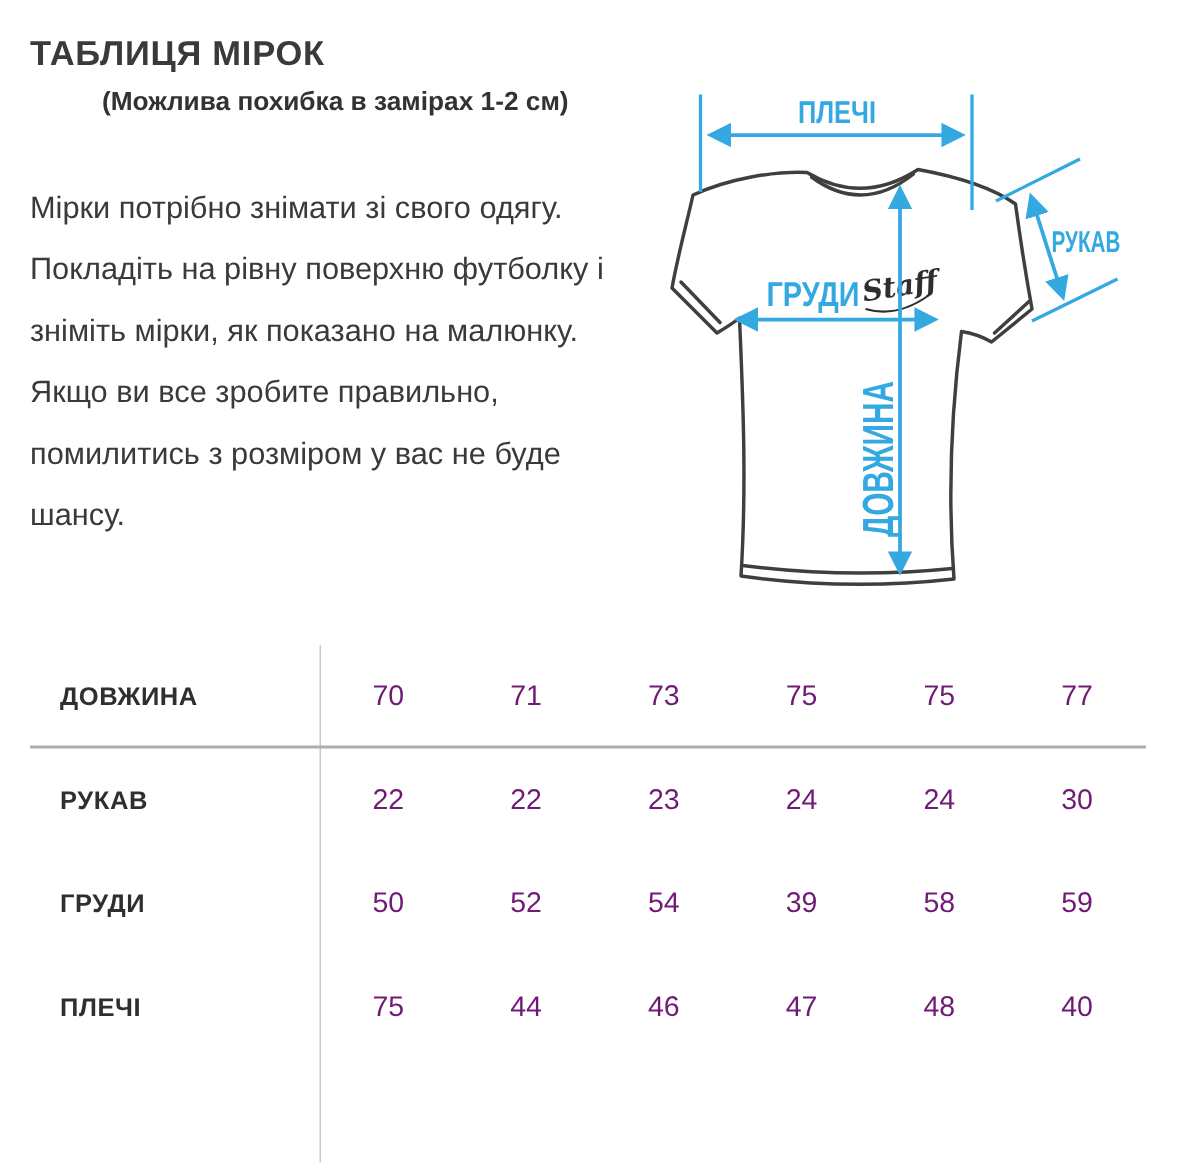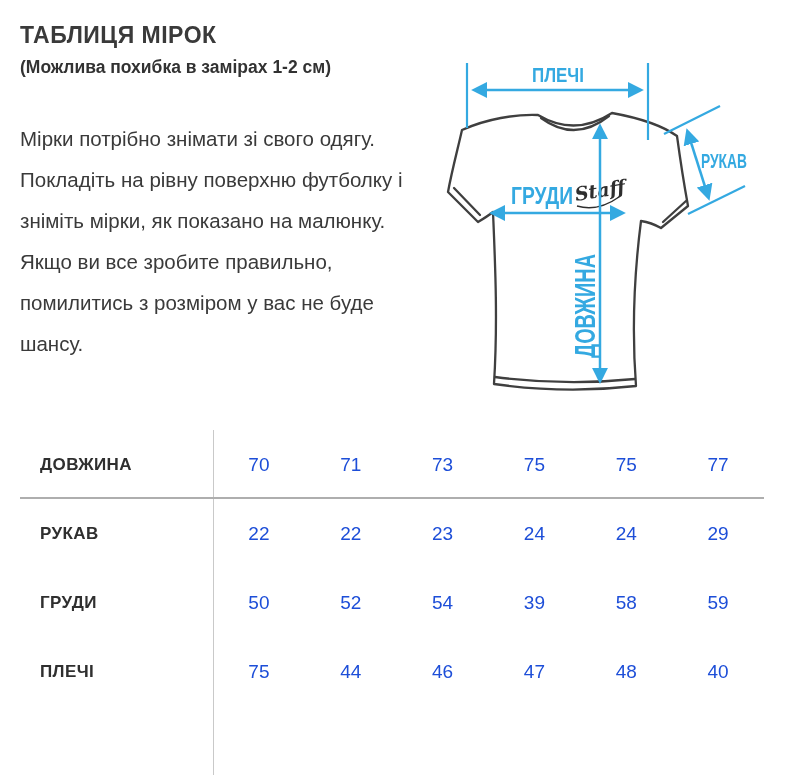--- a/index.html
+++ b/index.html
@@ -3,32 +3,32 @@
 <meta charset="utf-8">
 <style>
   * { margin:0; padding:0; box-sizing:border-box; }
   html,body { background:#ffffff; }
   body {
     width:800px; height:779px; position:relative; overflow:hidden;
     font-family:"Liberation Sans", sans-serif; color:#3a3a3a;
   }
   .title-block { position:absolute; left:20px; top:22px; }
   .page-title  { font-size:23px; font-weight:700; letter-spacing:.5px; color:#3a3a3a; }
-  .page-subtitle { margin-top:8px; font-size:17.5px; font-weight:700; color:#323232; }
+  .page-subtitle { margin-top:8px; font-size:17.5px; font-weight:700; color:#323232;margin-left:48px; }
   .intro {
     position:absolute; left:20px; top:118px; width:402px;
     font-size:20.5px; line-height:41px; font-weight:400; color:#3a3a3a;
   }
   .diagram { position:absolute; left:420px; top:0; width:380px; height:430px; }
   .dim-label { font-family:"Liberation Sans", sans-serif; font-weight:700; }
 
   .size-table { position:absolute; left:20px; top:430px; width:744px; }
   .trow { display:grid; grid-template-columns:193px repeat(6,1fr); align-items:center; height:69px; }
   .trow.head { height:68px; }
-  .cell { text-align:center; font-size:19px; font-weight:400; color:#1d4ed8; }
+  .cell { text-align:center; font-size:19px; font-weight:400; color:#701a75; }
   .head .cell { font-weight:600; font-size:19px; color:#2f2f2f; }
   .label-cell { text-align:left; padding-left:20px; font-size:17px; font-weight:700; letter-spacing:.4px; color:#2f2f2f; }
   .v-divider { position:absolute; left:213px; top:430px; width:1px; height:345px; background:#c9c9c9; }
   .h-divider { position:absolute; left:20px; top:497px; width:744px; height:2px; background:#aeaeae; }
 </style>
 </head>
 <body>
 
 <div class="title-block">
   <div class="page-title">ТАБЛИЦЯ МІРОК</div>
@@ -105,21 +105,21 @@
     <div class="cell">77</div>
   </div>
 
   <div class="trow">
     <div class="cell label-cell">РУКАВ</div>
     <div class="cell">22</div>
     <div class="cell">22</div>
     <div class="cell">23</div>
     <div class="cell">24</div>
     <div class="cell">24</div>
-    <div class="cell">29</div>
+    <div class="cell">30</div>
   </div>
 
   <div class="trow">
     <div class="cell label-cell">ГРУДИ</div>
     <div class="cell">50</div>
     <div class="cell">52</div>
     <div class="cell">54</div>
     <div class="cell">39</div>
     <div class="cell">58</div>
     <div class="cell">59</div>

